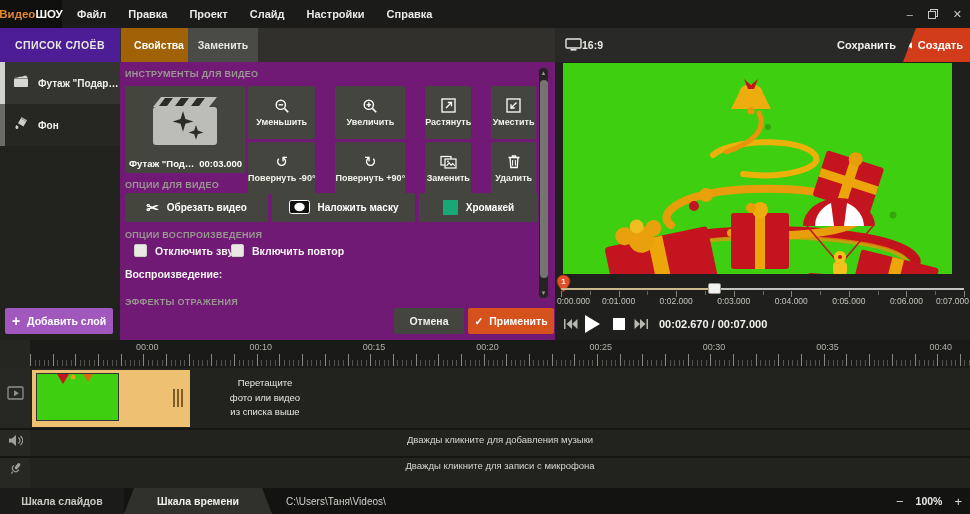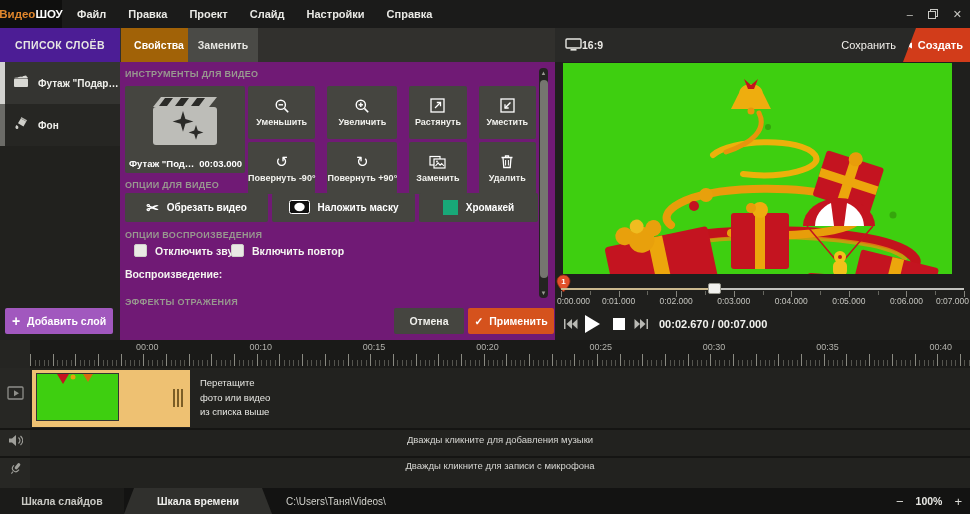--- a/index.html
+++ b/index.html
@@ -21,42 +21,42 @@
 
   
   .hdr-layers{left:0;top:28px;width:120px;height:34px;background:#4c1d95;display:flex;align-items:center;justify-content:center;font-size:10.5px;font-weight:700;letter-spacing:.4px;color:#e7e7e3;}
   .hdr-tabs-bg{left:120px;top:28px;width:435px;height:34px;background:#31302d;}
   .tab{top:28px;height:34px;display:flex;align-items:center;justify-content:center;font-size:10.5px;font-weight:700;color:#fff;}
   .tab1{left:121px;width:76px;background:#a16207;}
   .tab2{left:188px;width:70px;background:#4a4a46;color:#e6e6e2;}
   .tab-pointer{left:148px;top:62px;width:0;height:0;border-left:6px solid transparent;border-right:6px solid transparent;border-top:6px solid #c0944a;}
   .hdr-preview{left:555px;top:28px;width:415px;height:34px;background:#292927;}
   .aspect-wrap{left:10px;top:0;height:34px;display:flex;align-items:center;gap:0;font-size:10.5px;font-weight:700;color:#eceae6;}
-  .save-btn{right:74px;top:0;height:34px;display:flex;align-items:center;font-size:11px;font-weight:400;color:#f2f0ec;}
+  .save-btn{right:74px;top:0;height:34px;display:flex;align-items:center;font-size:11px;font-weight:700;color:#f2f0ec;}
   .create-btn{right:0;top:0;width:67px;height:34px;background:#d23c1a;clip-path:polygon(13px 0,100% 0,100% 100%,0 100%);display:flex;align-items:center;justify-content:flex-end;gap:5px;padding-right:7px;box-sizing:border-box;font-size:11px;font-weight:700;color:#fff;}
 
   
   .layers-col{left:0;top:62px;width:120px;height:278px;background:#21211e;}
   .layer-item{left:0;width:120px;height:42px;display:flex;align-items:center;gap:9px;box-sizing:border-box;padding-left:13px;}
   .li1{top:0;background:#343431;}
   .li2{top:42px;background:#262623;}
   .layer-ind{position:absolute;left:0;top:0;width:5px;height:42px;}
   .li1 .layer-ind{background:#d2d2cf;}
   .li2 .layer-ind{background:#6b6b67;}
   .layer-lbl{font-size:10px;font-weight:700;color:#f0f0ec;white-space:nowrap;overflow:hidden;text-overflow:ellipsis;max-width:84px;}
   .add-layer{left:5px;top:246px;width:108px;height:26px;background:#a158be;border-radius:2px;display:flex;align-items:center;justify-content:center;gap:7px;font-size:10.5px;font-weight:700;color:#fff;}
   .add-layer .plus{font-size:14px;font-weight:700;line-height:1;}
 
   
   .props{left:120px;top:62px;width:435px;height:278px;background:#701a75;}
   .sec-lbl{position:absolute;font-size:9px;font-weight:700;color:#98988f;letter-spacing:.3px;}
   .thumb-tile{left:5px;top:24px;width:120px;height:87px;background:#454540;border-radius:2px;}
   .thumb-cap{position:absolute;left:4px;right:3px;bottom:4px;display:flex;justify-content:space-between;font-size:9.5px;font-weight:700;color:#fff;}
   .thumb-cap .cap{white-space:nowrap;overflow:hidden;text-overflow:ellipsis;max-width:68px;}
-  .tool-grid{left:128px;top:24px;width:288px;height:108px;display:grid;grid-template-columns:repeat(4,1fr);grid-template-rows:1fr 1fr;gap:3px 12px;}
+  .tool-grid{left:128px;top:24px;width:288px;height:108px;display:grid;grid-template-columns:repeat(4,1fr);grid-template-rows:1fr 1fr;gap:3px 20px;}
   .tool-btn{background:#454540;border-radius:2px;display:flex;flex-direction:column;align-items:center;justify-content:center;gap:3px;}
   .t-ico{height:17px;display:flex;align-items:center;justify-content:center;color:#fff;}
   .t-ico .rot{font-size:15px;line-height:1;font-weight:400;}
   .t-lbl{font-size:9px;font-weight:700;color:#f2f2ee;white-space:nowrap;}
   .opt-btn{position:absolute;top:131px;height:29px;background:#454540;border-radius:2px;display:flex;align-items:center;justify-content:center;gap:8px;font-size:10px;font-weight:700;color:#fff;}
   .chroma-swatch{width:15px;height:15px;background:#18a878;}
   .glyph-scissors{font-size:15px;line-height:1;}
   .cb-row{position:absolute;top:182px;display:flex;align-items:center;gap:8px;font-size:10.5px;font-weight:700;color:#f4f4f0;}
   .cb-box{width:13px;height:13px;background:#e9e9e4;border-radius:2px;border:1px solid #cfcfca;box-sizing:border-box;}
   .pb-lbl{left:5px;top:206px;font-size:10.5px;font-weight:700;color:#f4f4f0;}
@@ -102,21 +102,21 @@
     background-repeat:no-repeat;}
 
   
   .tracks{left:0;top:368px;width:970px;height:120px;background:#22221f;}
   .t-rail{left:0;top:0;width:30px;height:120px;background:#272724;}
   .t-div{left:0;width:970px;height:2px;background:#151513;}
   .clip{left:32px;top:2px;width:158px;height:57px;background:#eec172;}
   .clip-thumb{position:absolute;left:5px;top:4px;width:81px;height:46px;outline:1px solid #333;}
   .clip-handle{position:absolute;right:7px;top:19px;display:flex;gap:2px;}
   .clip-handle i{display:block;width:2px;height:18px;background:#7c5e26;}
-  .drop-hint{left:200px;top:8px;width:130px;text-align:left;font-size:9.5px;color:#e6e6e2;line-height:14.5px;}
+  .drop-hint{left:200px;top:8px;width:130px;text-align:center;font-size:9.5px;color:#e6e6e2;line-height:14.5px;}
   .row-hint{left:30px;width:940px;text-align:center;font-size:9.5px;color:#d6d6d2;}
   .rail-ico{left:0;width:30px;display:flex;justify-content:center;}
 
   
   .statusbar{left:0;top:488px;width:970px;height:26px;background:#131312;}
   .sb-tab1{left:0;top:0;width:124px;height:26px;background:#1b1b19;display:flex;align-items:center;justify-content:center;font-size:10.5px;font-weight:700;color:#c9c9c4;}
   .sb-tab2{left:124px;top:0;width:148px;height:26px;background:#30302d;clip-path:polygon(0 100%,10px 0,calc(100% - 10px) 0,100% 100%);display:flex;align-items:center;justify-content:center;font-size:10.5px;font-weight:700;color:#efefec;}
   .sb-path{left:286px;top:0;height:26px;display:flex;align-items:center;font-size:10px;color:#d2d2cc;}
   .sb-zoom{right:8px;top:0;height:26px;display:flex;align-items:center;gap:12px;}
   .sb-zoom .zbtn{font-size:13px;color:#ddddd8;line-height:1;}

